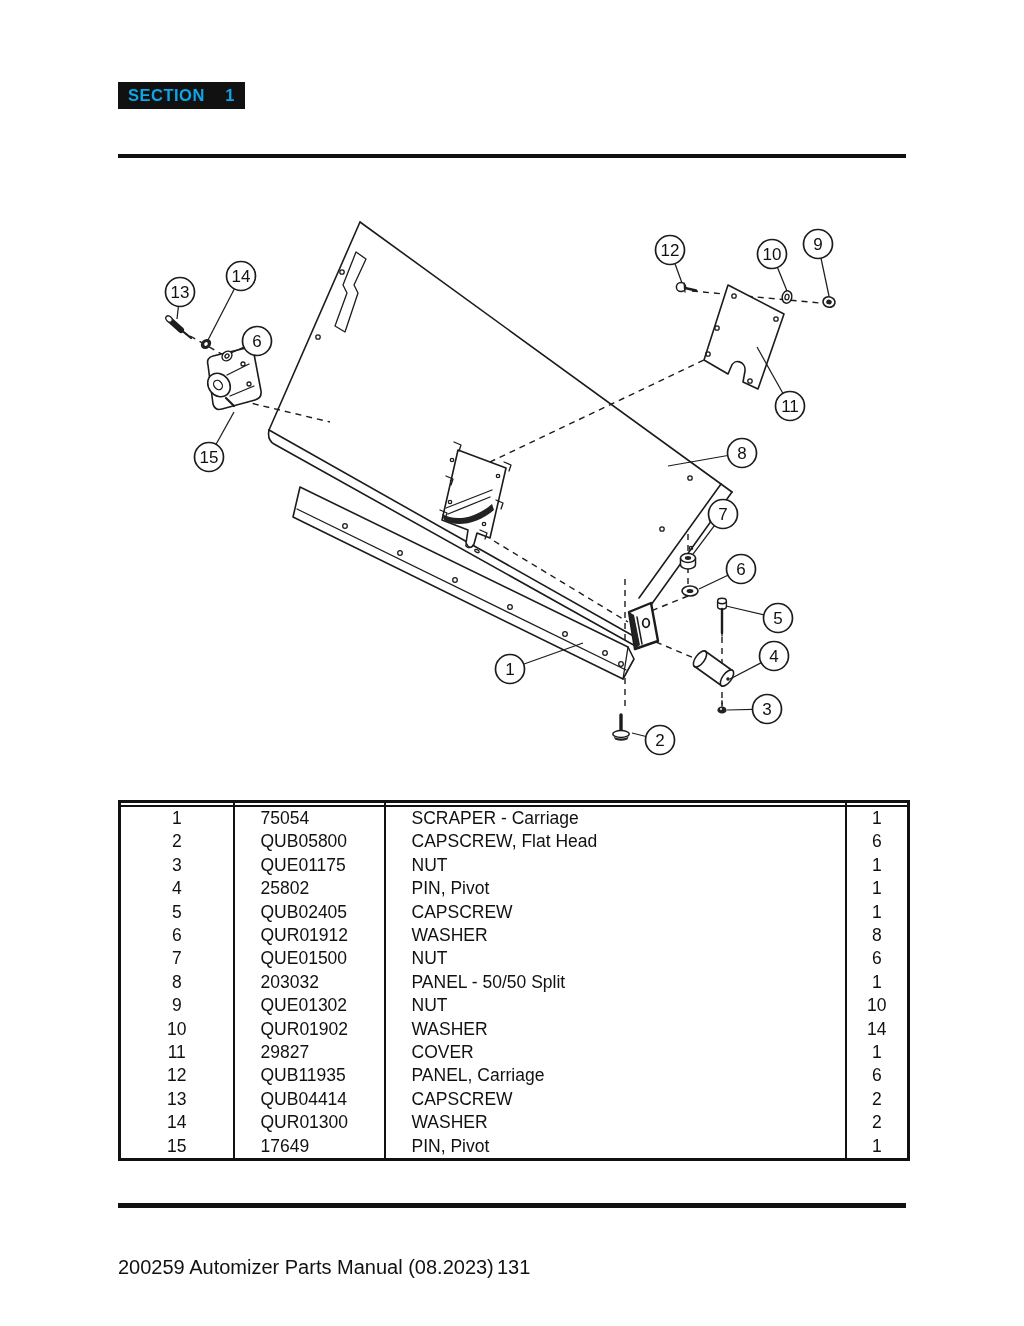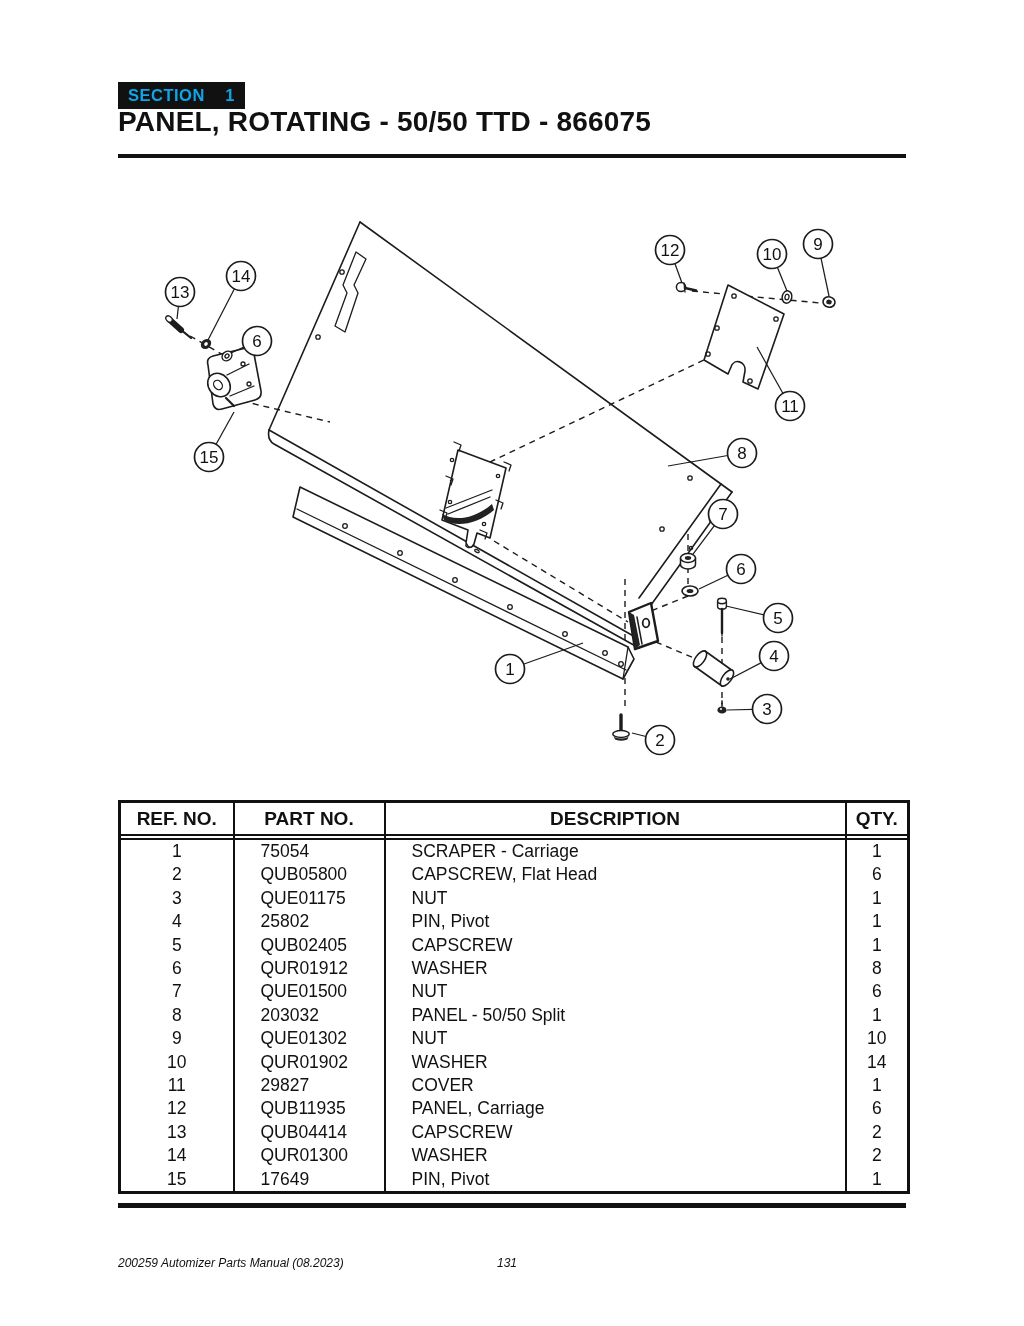--- a/index.html
+++ b/index.html
@@ -24,35 +24,34 @@
   .dk{fill:#222;stroke:none;}
   table.parts{position:absolute;left:118px;top:800px;width:789px;table-layout:fixed;
         border-collapse:collapse;border:3px solid #111;}
   table.parts th{font-size:19px;font-weight:bold;border-bottom:2.5px solid #111;padding:5px 2px 4px;}
   table.parts th,table.parts td{border-right:2px solid #111;}
   table.parts th:last-child,table.parts td:last-child{border-right:none;}
   table.parts tr.sep td{height:2px;border-bottom:2.5px solid #111;padding:0;}
   table.parts tbody td{font-size:17.5px;height:23.4px;line-height:23.4px;padding:0;text-align:center;
         white-space:nowrap;overflow:hidden;}
   table.parts tbody td.c1,table.parts tbody td.c2{text-align:left;padding-left:26px;}
-  .footer{position:absolute;top:1256px;font-size:12px;font-style:italic;}
+  .footer{position:absolute;top:1256px;font-size:20px;}
   .footer-left{left:118px;}
   .footer-page{left:497px;text-align:center;}
 </style>
 </head>
 <body>
 
 <div class="page">
 
   <div class="section-box">
     <span>SECTION</span>
     <span>1</span>
   </div>
 
-  <h1 class="title">PANEL, ROTATING - 50/50 TTD - 866075</h1>
   <div class="rule rule-top"></div>
 
   <svg class="diagram" width="820" height="600" viewBox="0 0 820 600">
 
     <g>
       <line class="dash" x1="90" y1="144" x2="146" y2="176"></line>
       <line class="dash" x1="142" y1="209" x2="230" y2="230"></line>
       <line class="dash" x1="592" y1="99" x2="731" y2="112"></line>
       <line class="dash" x1="350" y1="289" x2="604" y2="168"></line>
       <line class="dash" x1="394" y1="349" x2="528" y2="430"></line>
@@ -252,26 +251,20 @@
   </svg>
 
   <table class="parts">
     <colgroup>
         <col style="width:114px">
         <col style="width:151px">
         <col style="width:461px">
         <col style="width:63px">
       </colgroup>
     <thead>
-      <tr id="thead-row">
-          <th>REF. NO.</th>
-          <th>PART NO.</th>
-          <th>DESCRIPTION</th>
-          <th>QTY.</th>
-        </tr>
       <tr class="sep">
           <td></td>
           <td></td>
           <td></td>
           <td></td>
         </tr>
     </thead>
     <tbody id="tbody">
         <tr>
           <td class="c0">1</td>

